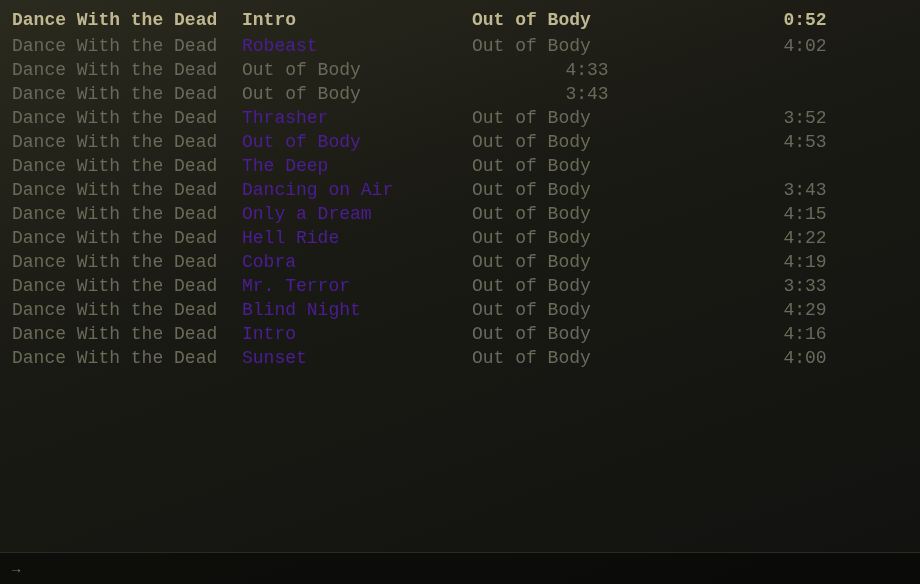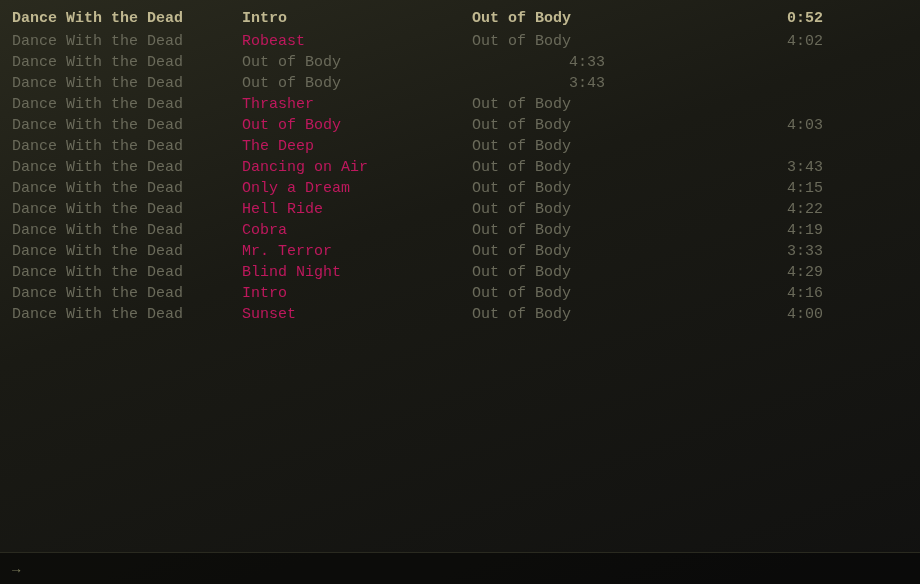--- a/index.html
+++ b/index.html
@@ -13,21 +13,21 @@
       height: 584px;
       background: linear-gradient(160deg, #2a2a1e 0%, #1a1a14 40%, #111110 100%);
       font-family: 'Courier New', Courier, monospace;
       color: #7a7a6a;
       overflow: hidden;
       position: relative;
     }
 
     .track-list {
       padding: 8px 0;
-      font-size: 15px;
+      font-size: 18px;
       line-height: 1.0;
     }
 
     .track-row {
       display: grid;
       grid-template-columns: 230px 230px 230px 1fr;
       padding: 3px 12px;
       cursor: default;
       white-space: nowrap;
     }
@@ -36,21 +36,21 @@
       color: #c0b890;
       font-weight: bold;
       margin-bottom: 2px;
     }
 
     .col-artist {
       color: #6a6a5a;
     }
 
     .col-title {
-      color: #be185d;
+      color: #4c1d95;
     }
 
     .col-album {
       color: #6a6a5a;
     }
 
     .col-duration {
       text-align: center;
       color: #6a6a5a;
     }
@@ -105,26 +105,27 @@
     </div>
     <div class="track-row">
       <span class="col-artist">Dance With the Dead</span>
       <span class="col-album">Out of Body</span>
       <span class="col-duration">3:43</span>
     </div>
     <div class="track-row">
       <span class="col-artist">Dance With the Dead</span>
       <span class="col-title">Thrasher</span>
       <span class="col-album">Out of Body</span>
+      <span class="col-duration">3:52</span>
     </div>
     <div class="track-row">
       <span class="col-artist">Dance With the Dead</span>
       <span class="col-title">Out of Body</span>
       <span class="col-album">Out of Body</span>
-      <span class="col-duration">4:03</span>
+      <span class="col-duration">4:53</span>
     </div>
     <div class="track-row">
       <span class="col-artist">Dance With the Dead</span>
       <span class="col-title">The Deep</span>
       <span class="col-album">Out of Body</span>
     </div>
     <div class="track-row">
       <span class="col-artist">Dance With the Dead</span>
       <span class="col-title">Dancing on Air</span>
       <span class="col-album">Out of Body</span>

